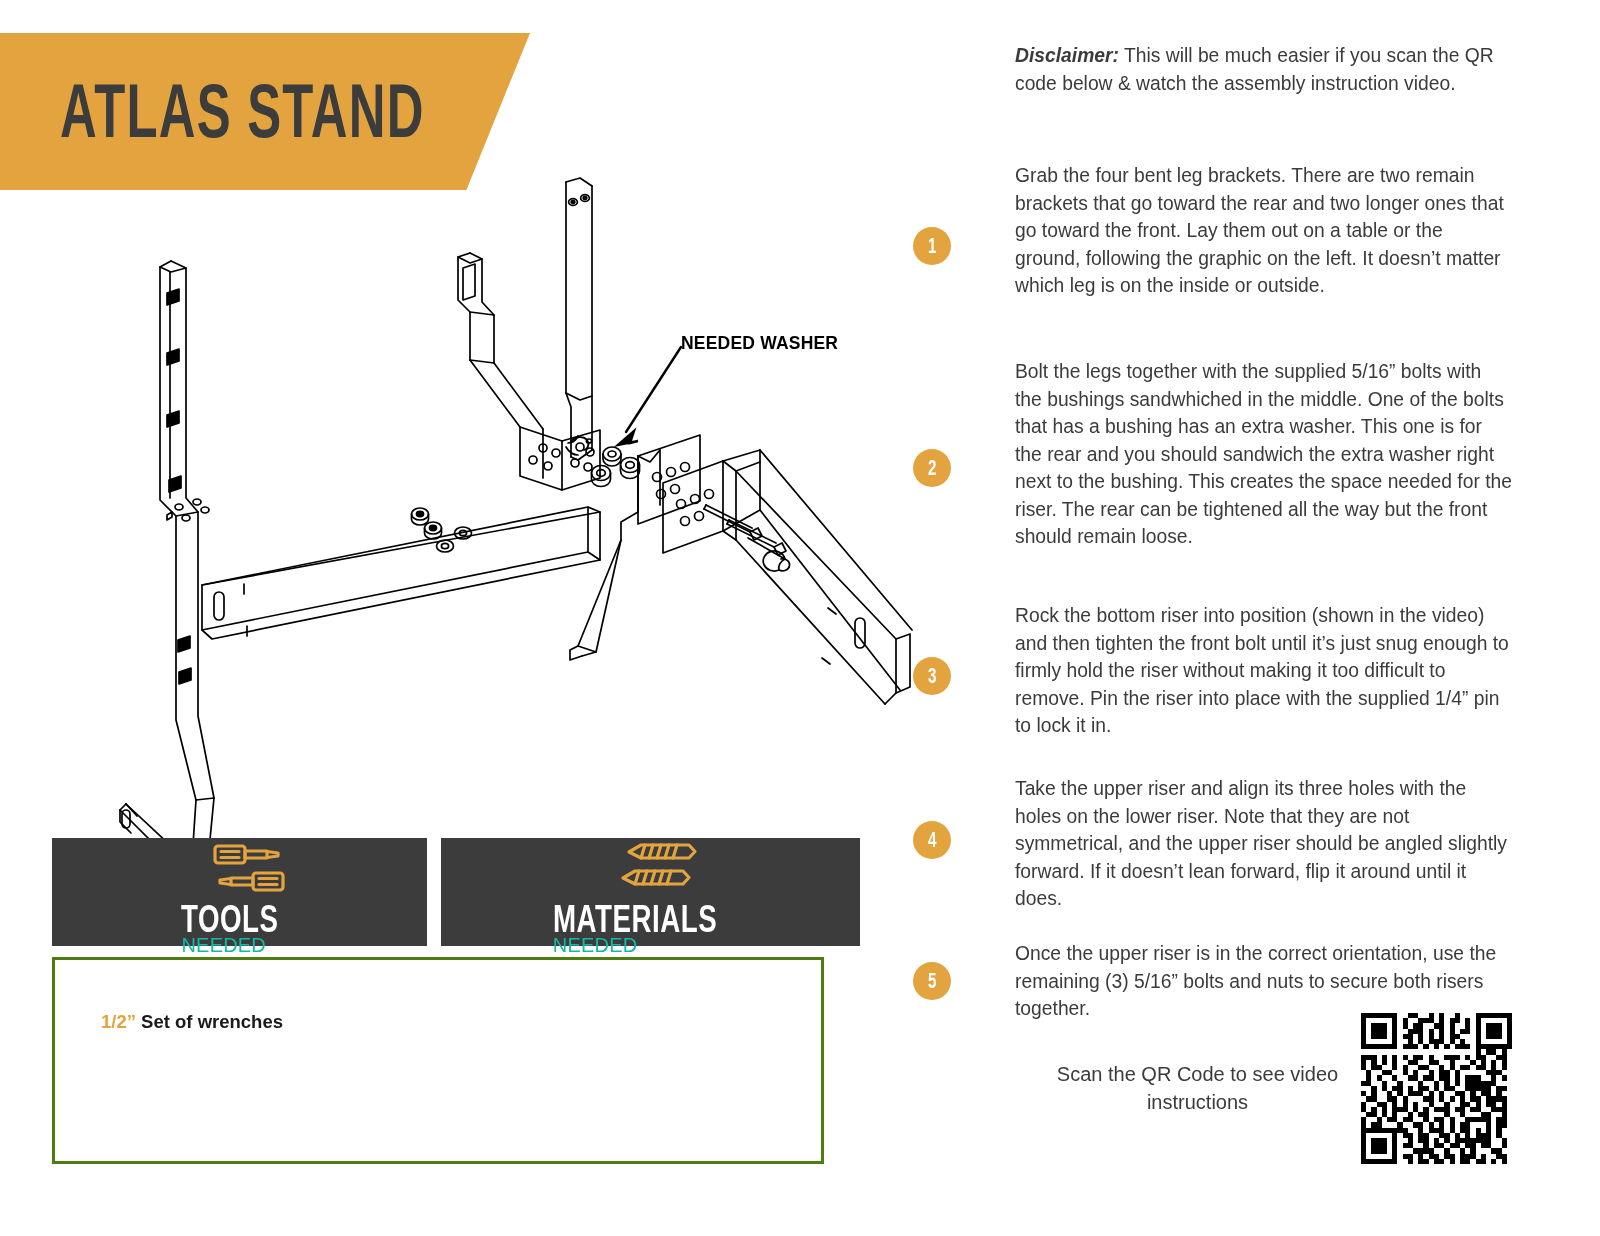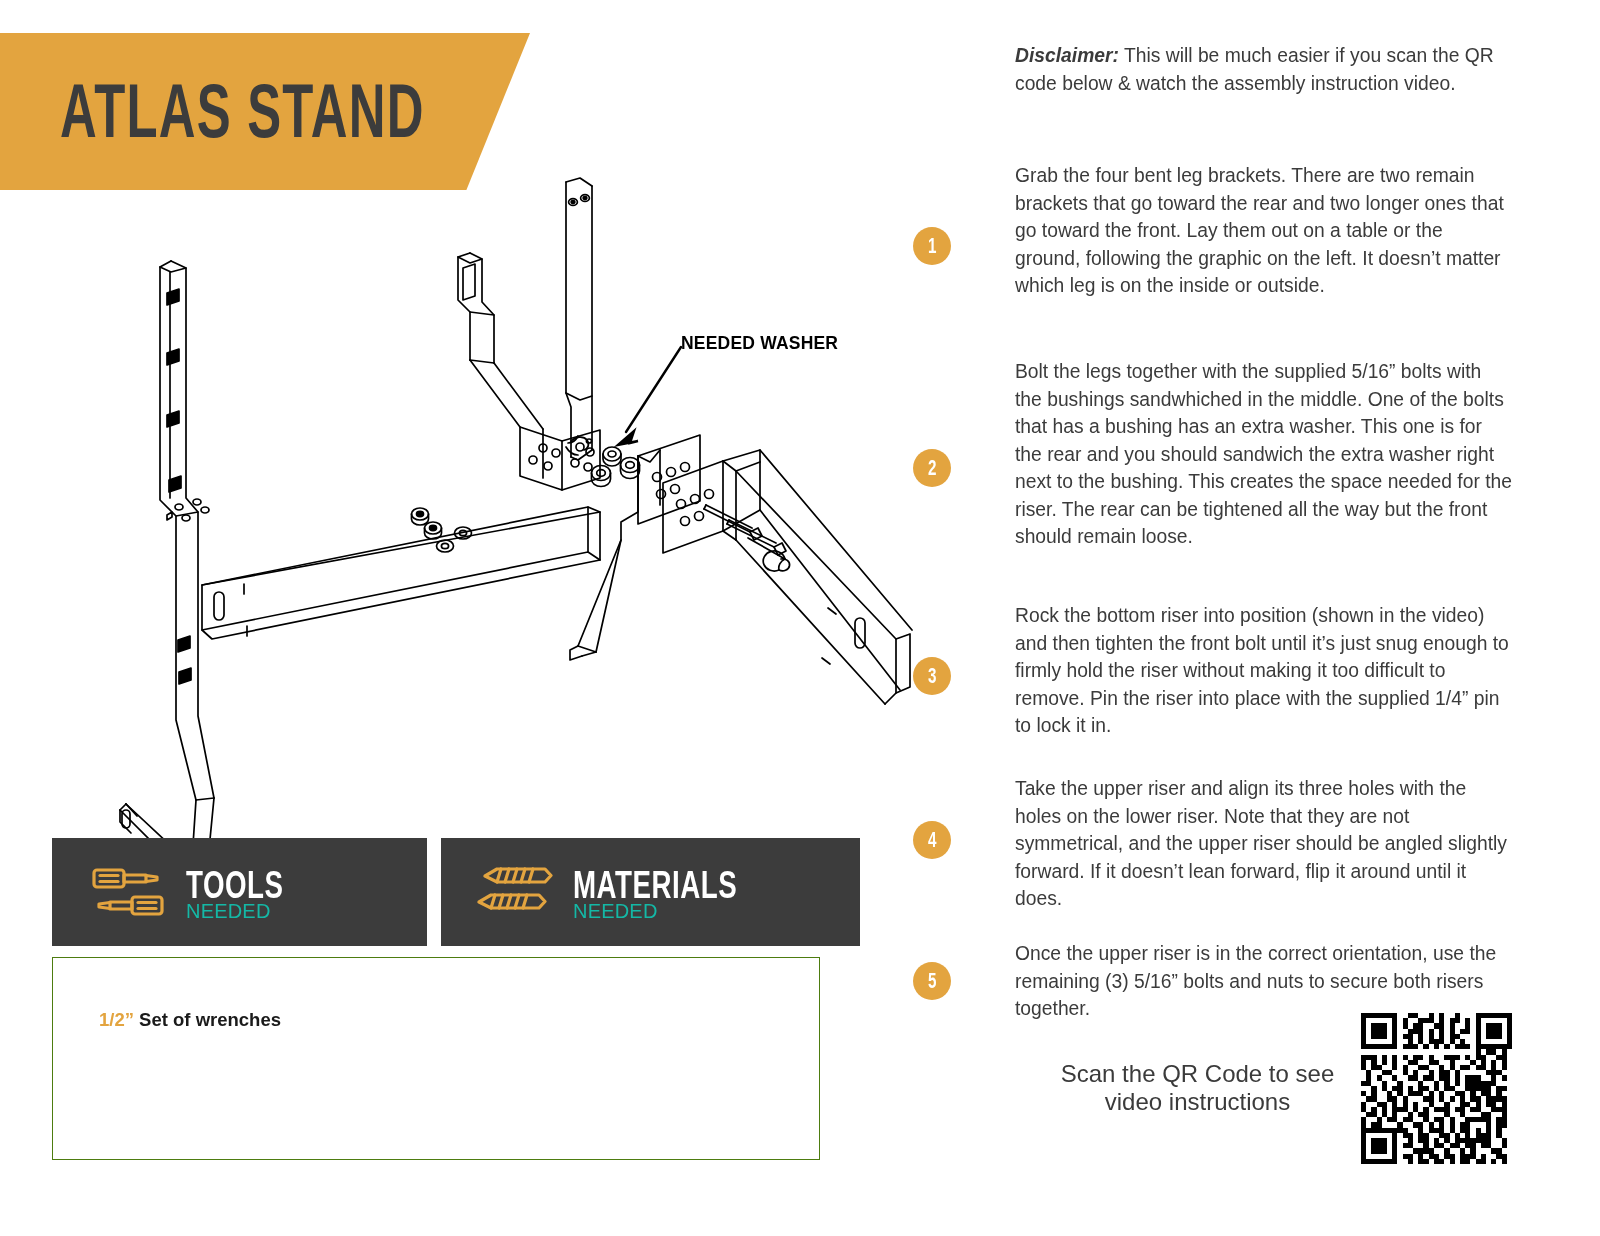--- a/index.html
+++ b/index.html
@@ -72,20 +72,21 @@
     width: 768px;
     height: 322px;
   }
   .info-head {
     position: absolute;
     top: 0;
     height: 108px;
     background: #3c3c3c;
     display: flex;
     align-items: center;
+    flex-direction: column;
   }
   #tools-head { left: 0; width: 375px; }
   #materials-head { left: 389px; width: 419px; }
 
   .info-icon {
     width: 80px;
     height: 60px;
     margin-left: 36px;
     margin-right: 18px;
     flex: none;
@@ -110,21 +111,21 @@
     margin-top: 4px;
     letter-spacing: 0.2px;
   }
 
   #info-body {
     position: absolute;
     left: 0;
     top: 119px;
     width: 766px;
     height: 201px;
-    border: 1px solid #4d7c0f;
+    border: 3px solid #4d7c0f;
     background: #ffffff;
   }
   #tools-list {
     position: absolute;
     left: 46px;
     top: 51px;
     font-size: 18.5px;
     font-weight: bold;
     color: #1a1a1a;
   }
@@ -171,21 +172,21 @@
     display: block;
   }
 
   
   #qr-caption {
     position: absolute;
     left: 1045px;
     top: 1060px;
     width: 305px;
     text-align: center;
-    font-size: 24px;
+    font-size: 20px;
     line-height: 28px;
     color: #3b3b3b;
   }
   #qr-code {
     position: absolute;
     left: 1361px;
     top: 1013px;
     width: 151px;
     height: 151px;
   }

